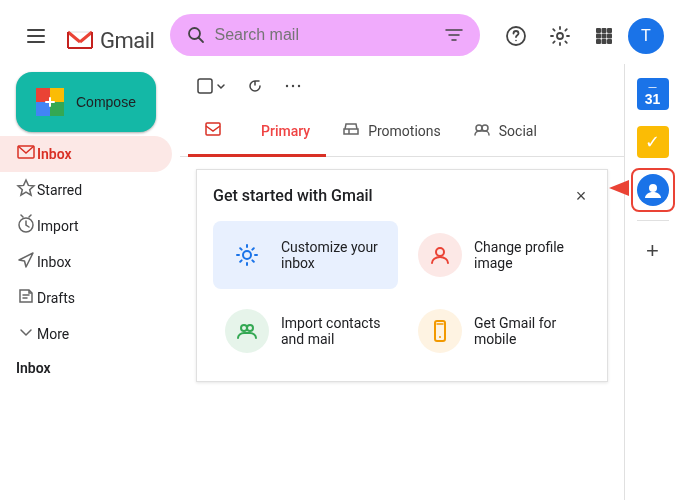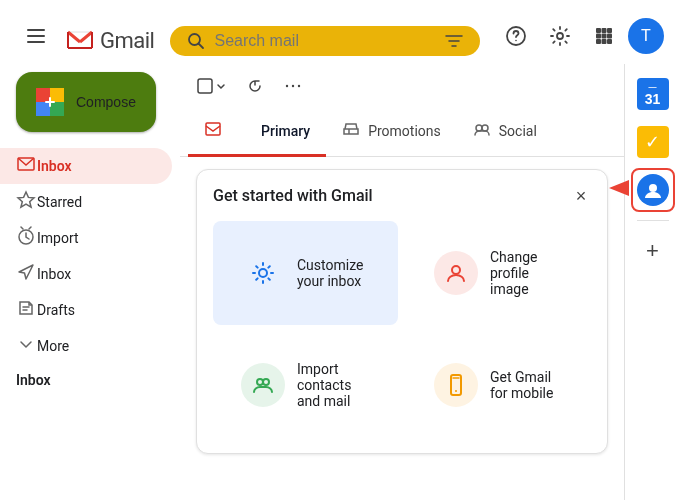--- a/index.html
+++ b/index.html
@@ -39,23 +39,23 @@
     .gmail-logo-text {
       font-size: 22px;
       color: #444;
       font-weight: 400;
       letter-spacing: -0.5px;
     }
     .search-bar {
       flex: 1;
       display: flex;
       align-items: center;
-      background: #eab308;
+      background: #f0abfc;
       border-radius: 24px;
-      height: 30px;
+      height: 42px;
       padding: 0 16px;
       gap: 8px;
       max-width: 720px;
     }
     .search-icon-wrap {
       color: #444;
       display: flex; align-items: center;
     }
     .search-input {
       flex: 1;
@@ -106,23 +106,23 @@
     
     .sidebar {
       width: 180px;
       padding: 8px 0;
       flex-shrink: 0;
     }
     .compose-btn {
       display: flex;
       align-items: center;
       gap: 12px;
-      margin: 0 8px 16px 16px;
+      margin: 0 8px 4px 16px;
       padding: 16px 20px;
-      background: #4d7c0f;
+      background: #14b8a6;
       border: none;
       border-radius: 16px;
       cursor: pointer;
       font-size: 14px;
       font-weight: 500;
       color: #202124;
       box-shadow: 0 1px 3px rgba(0,0,0,0.2), 0 1px 2px rgba(0,0,0,0.15);
     }
     .compose-plus {
       width: 28px; height: 28px;
@@ -200,39 +200,39 @@
       align-items: center;
       gap: 8px;
       padding: 12px 16px;
       cursor: pointer;
       font-size: 14px;
       color: #444;
       border-bottom: 3px solid transparent;
       margin-bottom: -1px;
     }
     .tab.active {
-      color: #0f172a;
+      color: #ef4444;
       border-bottom-color: #d93025;
       font-weight: 500;
       gap: 39px;
     }
     .tab-icon { font-size: 16px; }
 
     
     .email-list {
       flex: 1;
       overflow-y: auto;
       padding: 0;
     }
 
     
     .get-started-card {
       margin: 12px 16px;
       border: 1px solid #e0e0e0;
-      border-radius: 12px;
+      border-radius: 0;
       background: #fff;
       box-shadow: 0 1px 3px rgba(0,0,0,0.1);
       padding: 16px;
       position: relative;
       max-width: 440px;
     }
     .get-started-title {
       font-size: 16px;
       font-weight: 500;
       color: #202124;
@@ -253,21 +253,21 @@
     }
     .card-grid {
       display: grid;
       grid-template-columns: 1fr 1fr;
       gap: 8px;
     }
     .card-item {
       display: flex;
       align-items: center;
       gap: 12px;
-      padding: 28px;
+      padding: 12px;
       border-radius: 8px;
       cursor: pointer;
       font-size: 14px;
       color: #202124;
     }
     .card-item.highlighted { background: #e8f0fe; }
     .card-item-icon {
       width: 44px; height: 44px;
       border-radius: 50%;
       display: flex; align-items: center; justify-content: center;

